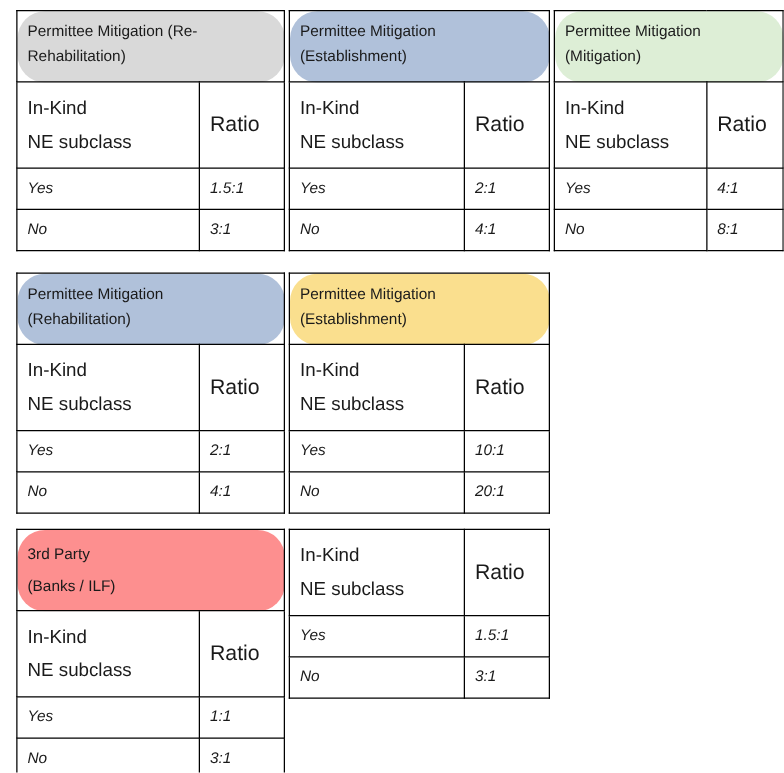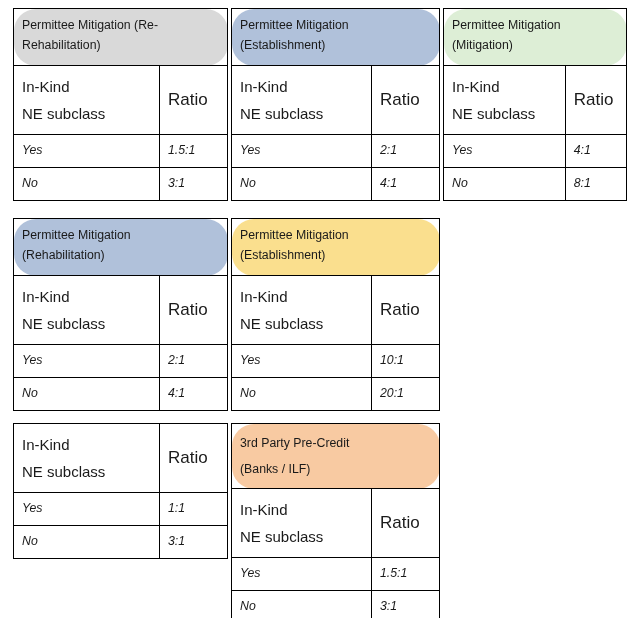--- a/index.html
+++ b/index.html
@@ -204,46 +204,46 @@
     </tr>
     <tr>
       <td class="data-cell">No</td>
       <td class="data-cell">20:1</td>
     </tr>
   </tbody>
     </table>
 
   <table class="mit-table" style="left:13px; top:423px;">
     <tbody>
+        <tr>
+      <td class="title-cell" colspan="2" style="background:#fd8f8f; line-height:26px; height:50px;">
+        <span class="tline">3rd Party</span>
+        <span class="tline">(Banks / ILF)</span>
+      </td>
+    </tr>
     <tr>
       <td class="colhead-left w-left-a">
         <span class="tline">In-Kind</span>
         <span class="tline">NE subclass</span>
       </td>
       <td class="colhead-right w-right-a">Ratio</td>
     </tr>
     <tr>
       <td class="data-cell">Yes</td>
       <td class="data-cell">1:1</td>
     </tr>
     <tr>
       <td class="data-cell">No</td>
       <td class="data-cell">3:1</td>
     </tr>
   </tbody>
     </table>
 
   <table class="mit-table" style="left:231px; top:423px;">
     <tbody>
-        <tr>
-      <td class="title-cell" colspan="2" style="background:#f8caa2; line-height:26px; height:50px;">
-        <span class="tline">3rd Party Pre-Credit</span>
-        <span class="tline">(Banks / ILF)</span>
-      </td>
-    </tr>
     <tr>
       <td class="colhead-left w-left-b">
         <span class="tline">In-Kind</span>
         <span class="tline">NE subclass</span>
       </td>
       <td class="colhead-right w-right-b">Ratio</td>
     </tr>
     <tr>
       <td class="data-cell">Yes</td>
       <td class="data-cell">1.5:1</td>

